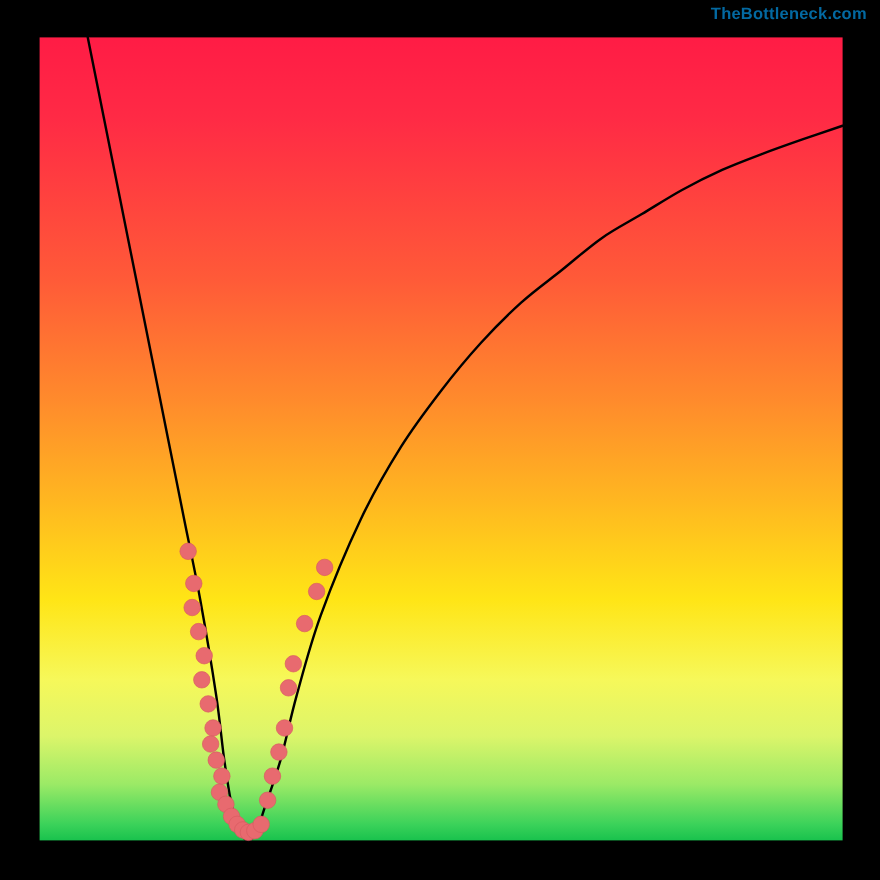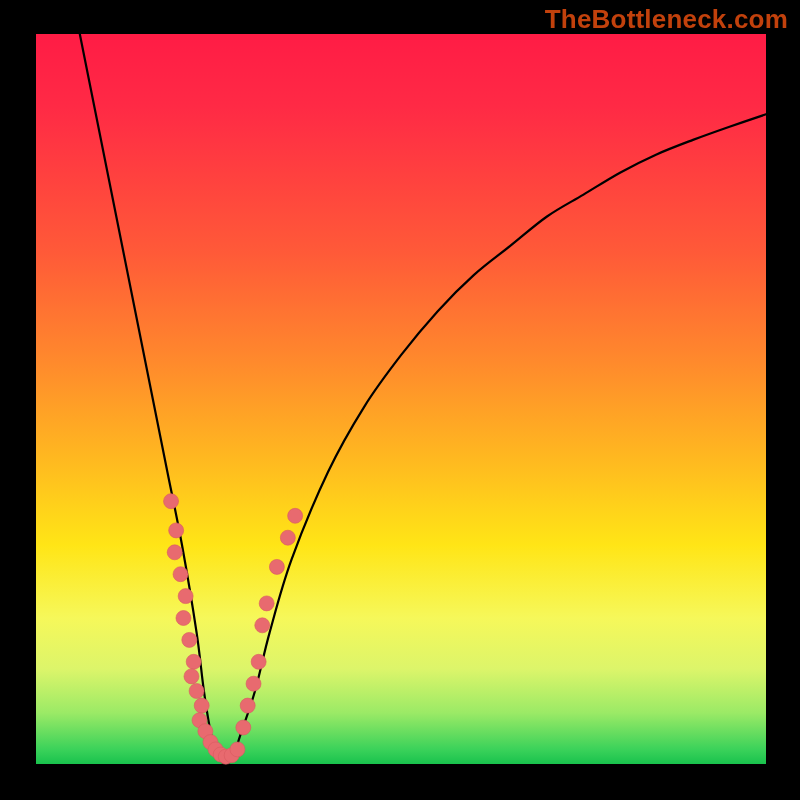--- a/index.html
+++ b/index.html
@@ -14,22 +14,22 @@
   .outer {
     position: relative;
     width: 800px;
     height: 800px;
     background: #000;
   }
   .watermark {
     position: absolute;
     top: 4px;
     right: 12px;
-    color: #c2410c;
-    font-size: 26px;
+    color: #0369a1;
+    font-size: 15px;
     font-weight: 600;
     letter-spacing: 0.2px;
     z-index: 10;
     user-select: none;
   }
   .plot-area {
     position: absolute;
     left: 36px;
     top: 34px;
     width: 730px;

